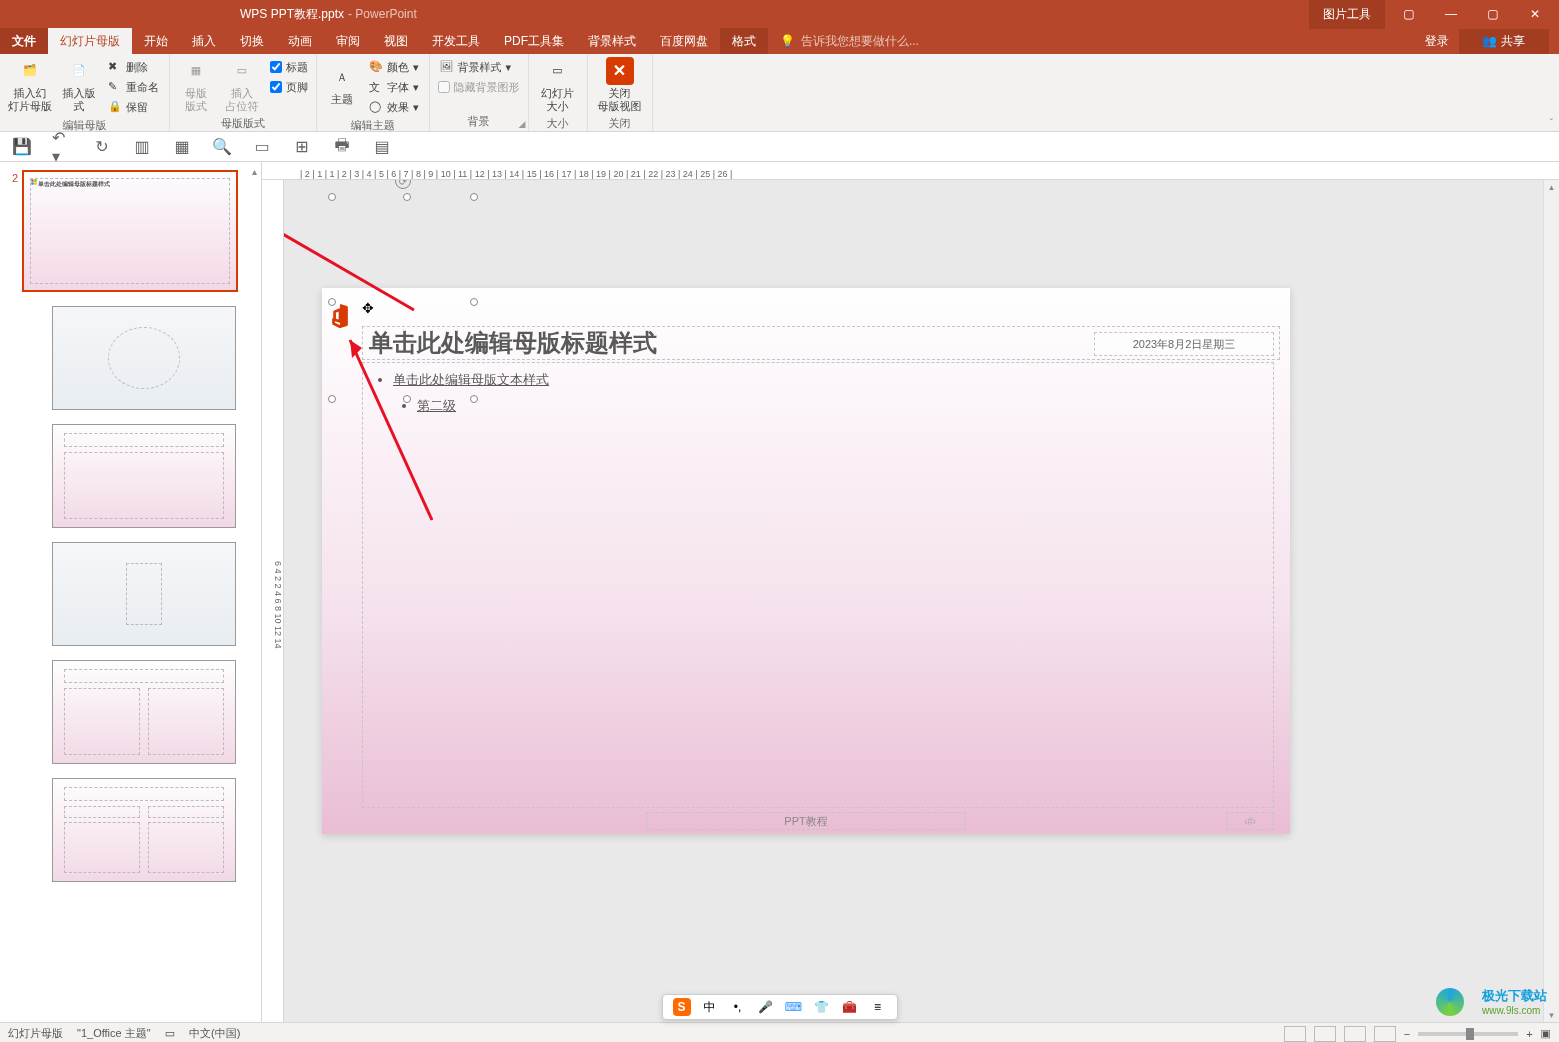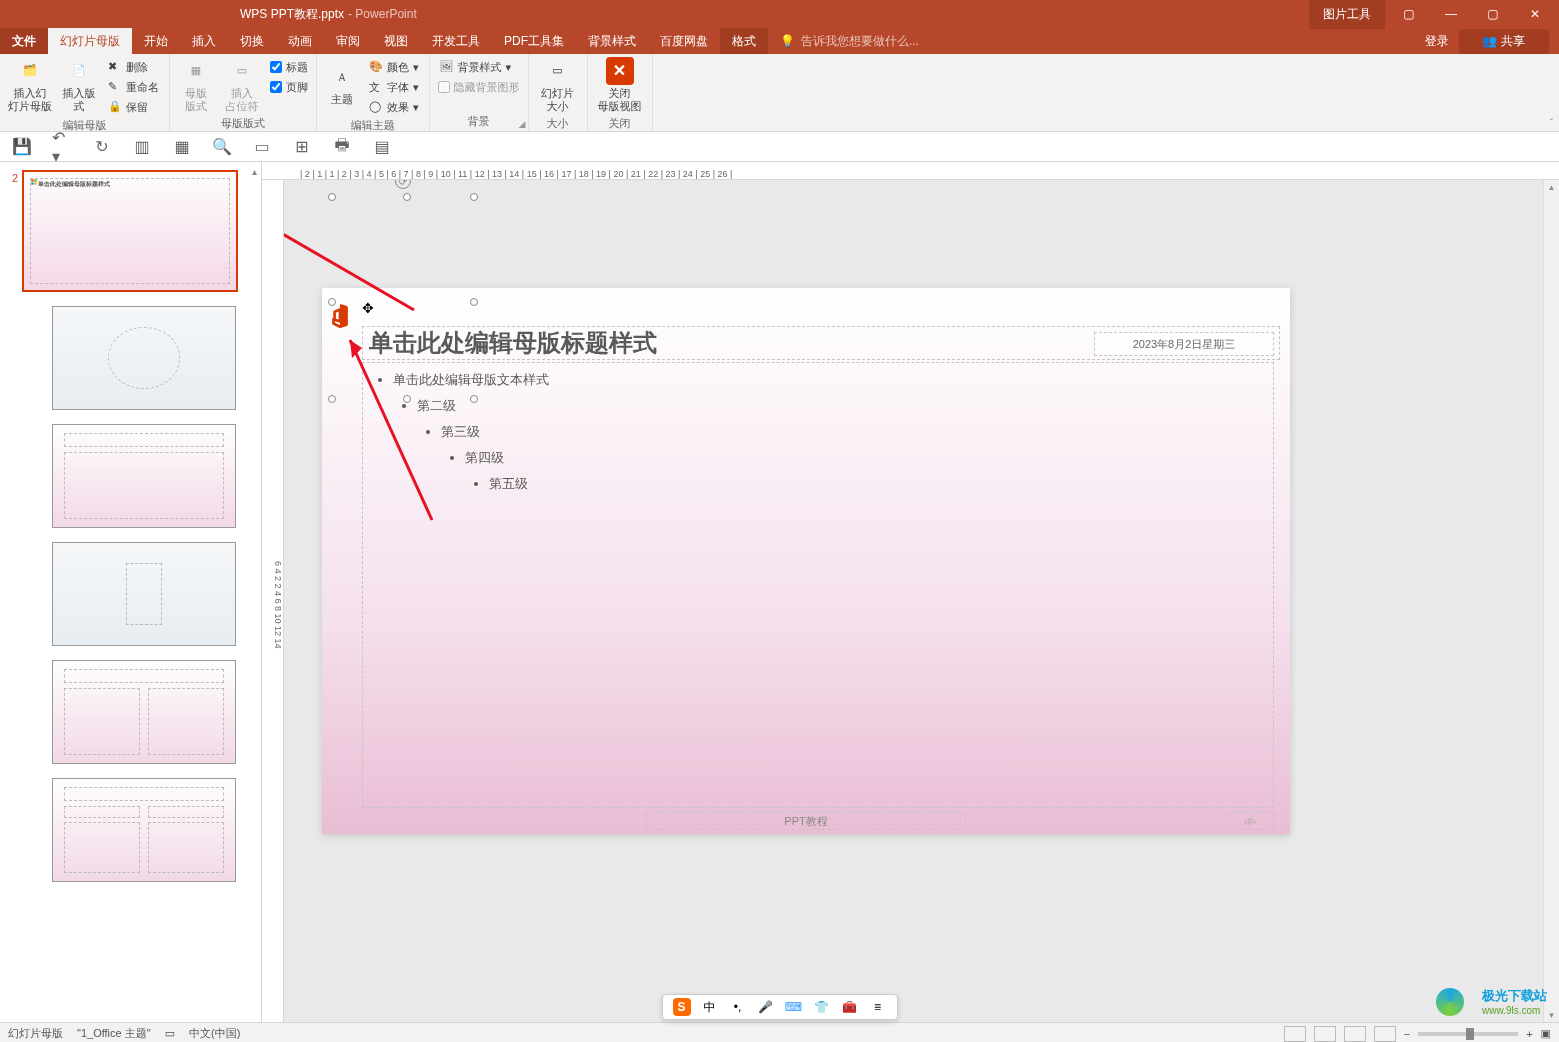--- a/index.html
+++ b/index.html
@@ -70,21 +70,21 @@
 .sel-box { position: absolute; left: 10px; top: -91px; width: 142px; height: 202px; }
 .sel-handle { width: 8px; height: 8px; border: 1px solid #888; background: #fff; border-radius: 50%; position: absolute; }
 .rot-handle { position: absolute; left: 50%; top: -24px; transform: translateX(-50%); width: 16px; height: 16px; border: 1px solid #888; border-radius: 50%; display: flex; align-items: center; justify-content: center; font-size: 10px; color: #888; }
 
 .logo-img { position: absolute; left: 5px; top: 15px; width: 26px; height: 26px; }
 .move-cursor { position: absolute; left: 40px; top: 12px; font-size: 14px; color: #000; }
 
 .title-ph { position: absolute; left: 40px; top: 38px; right: 10px; height: 34px; border: 1px dashed #c4c4c4; display: flex; align-items: center; padding-left: 6px; font-size: 24px; font-weight: bold; color: #595959; }
 .date-ph { position: absolute; right: 16px; top: 44px; width: 180px; height: 24px; border: 1px dashed #c4c4c4; font-size: 11px; color: #666; display: flex; align-items: center; justify-content: center; background: rgba(255,255,255,0.6);}
 .body-ph { position: absolute; left: 40px; top: 74px; right: 16px; bottom: 26px; border: 1px dashed #c4c4c4; padding: 8px 12px; font-size: 13px; color: #595959; }
-.body-ph ul { list-style: disc; margin-left: 18px; }
+.body-ph ul { list-style: disc; margin-left: 18px; text-decoration: underline; }
 .body-ph ul ul { margin-top: 8px; margin-left: 24px; }
 .body-ph li { margin-bottom: 8px; }
 .footer-ph { position: absolute; left: 50%; transform: translateX(-50%); bottom: 4px; width: 320px; height: 18px; border: 1px dashed #c4c4c4; font-size: 11px; color: #888; display: flex; align-items: center; justify-content: center; }
 .num-ph { position: absolute; right: 16px; bottom: 4px; width: 48px; height: 18px; border: 1px dashed #c4c4c4; font-size: 10px; color: #aaa; display: flex; align-items: center; justify-content: center; }
 
 
 .arrow { position: absolute; pointer-events: none; }
 
 .scroll-track-v { position: absolute; right: 0; top: 0; bottom: 0; width: 16px; background: #f0f0f0; border-left: 1px solid #ddd; display:flex; flex-direction:column; align-items:center; justify-content:space-between; padding:2px 0; }
 .scroll-track-v .arr { font-size:9px; color:#888; cursor:pointer;}
@@ -362,29 +362,20 @@
 
           <div class="title-ph">
               <span>单击此处编辑母版标题样式</span>
             </div>
           <div class="date-ph">2023年8月2日星期三</div>
           <div class="body-ph">
             <ul>
               <li>单击此处编辑母版文本样式</li>
               <ul>
                   <li>第二级</li>
-                <ul>
-                    <li>第三级</li>
-                  <ul>
-                      <li>第四级</li>
-                    <ul>
-                        <li>第五级</li>
-                      </ul>
-                  </ul>
-                </ul>
               </ul>
             </ul>
           </div>
           <div class="footer-ph">PPT教程</div>
           <div class="num-ph">‹#›</div>
         </div>
 
         <svg class="arrow" style="left:-80px;top:10px;width:220px;height:130px">
           <line x1="210" y1="120" x2="20" y2="10" stroke="#e81123" stroke-width="3"></line>
           <polygon points="20,10 34,12 28,24" fill="#e81123"></polygon>

